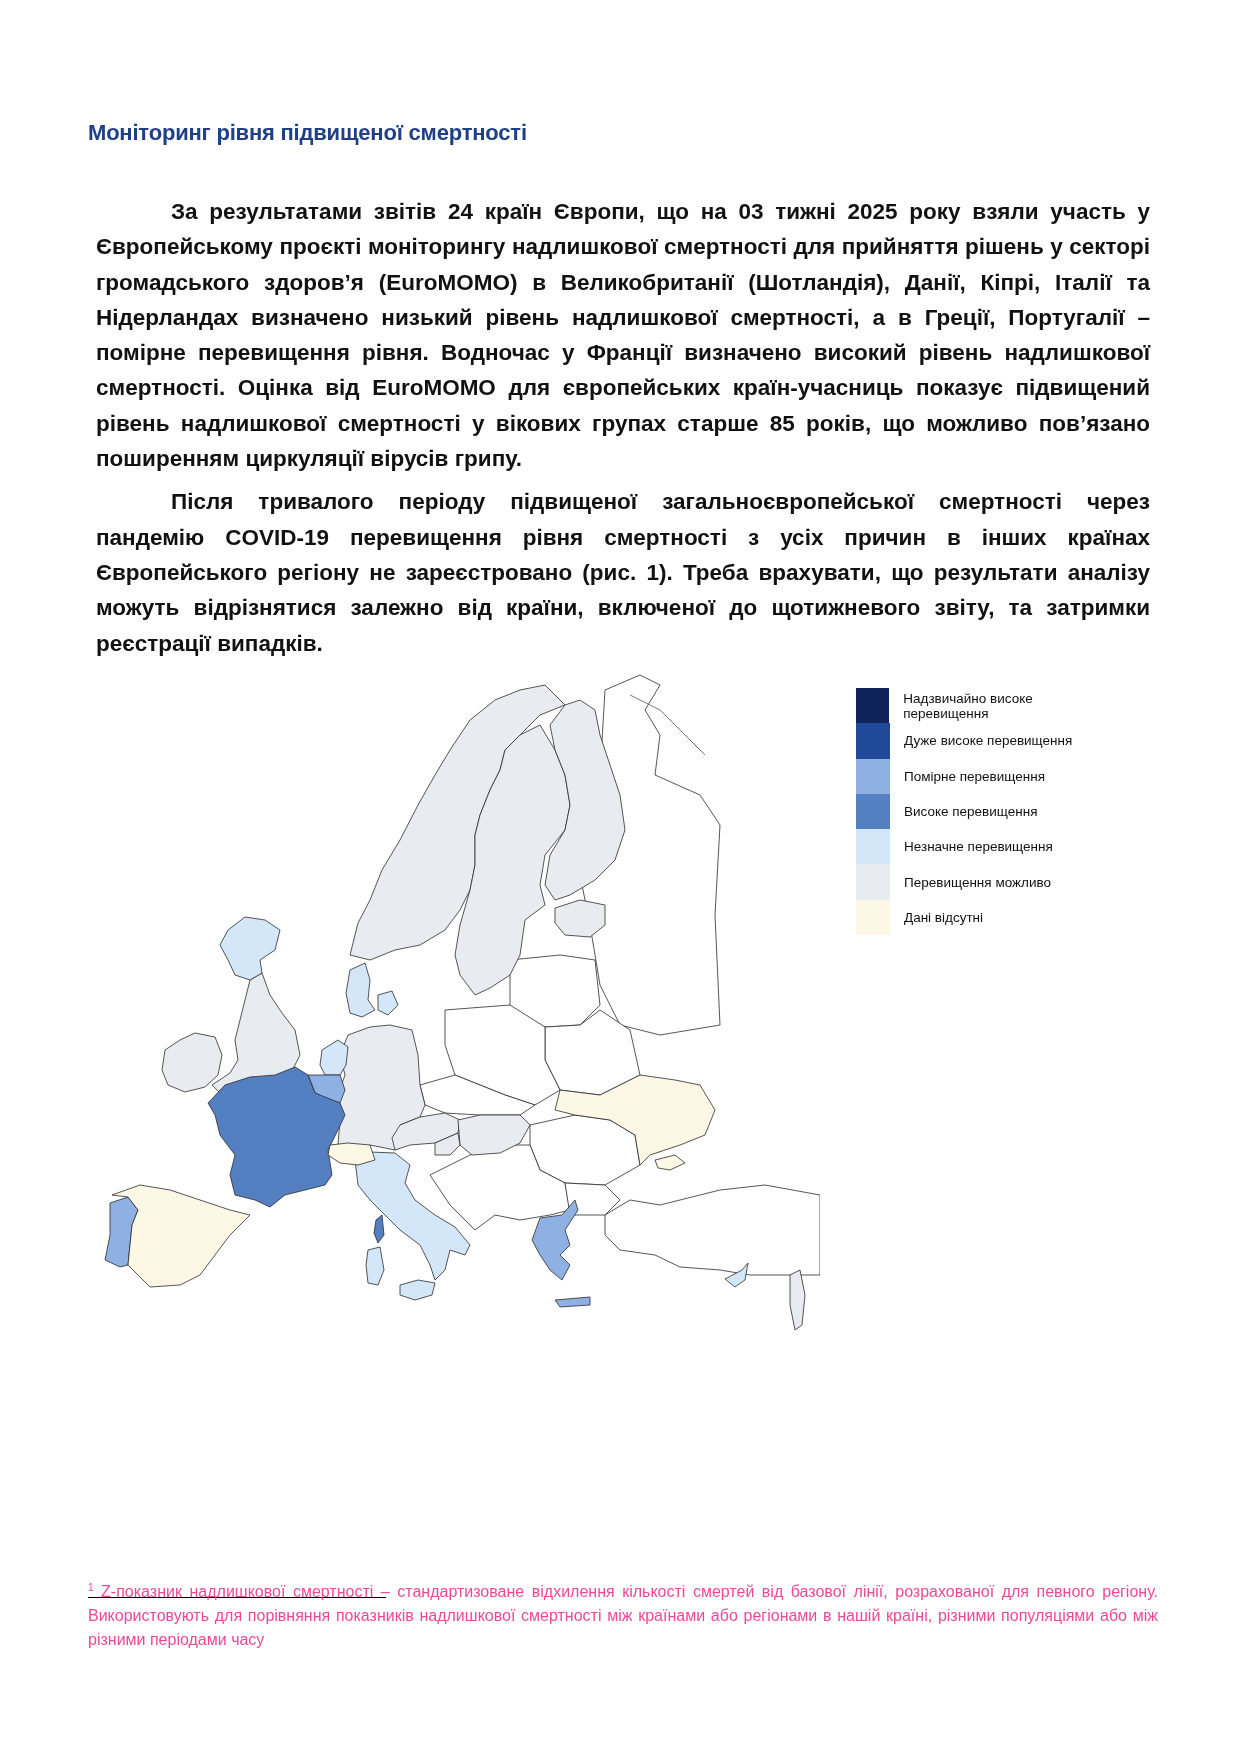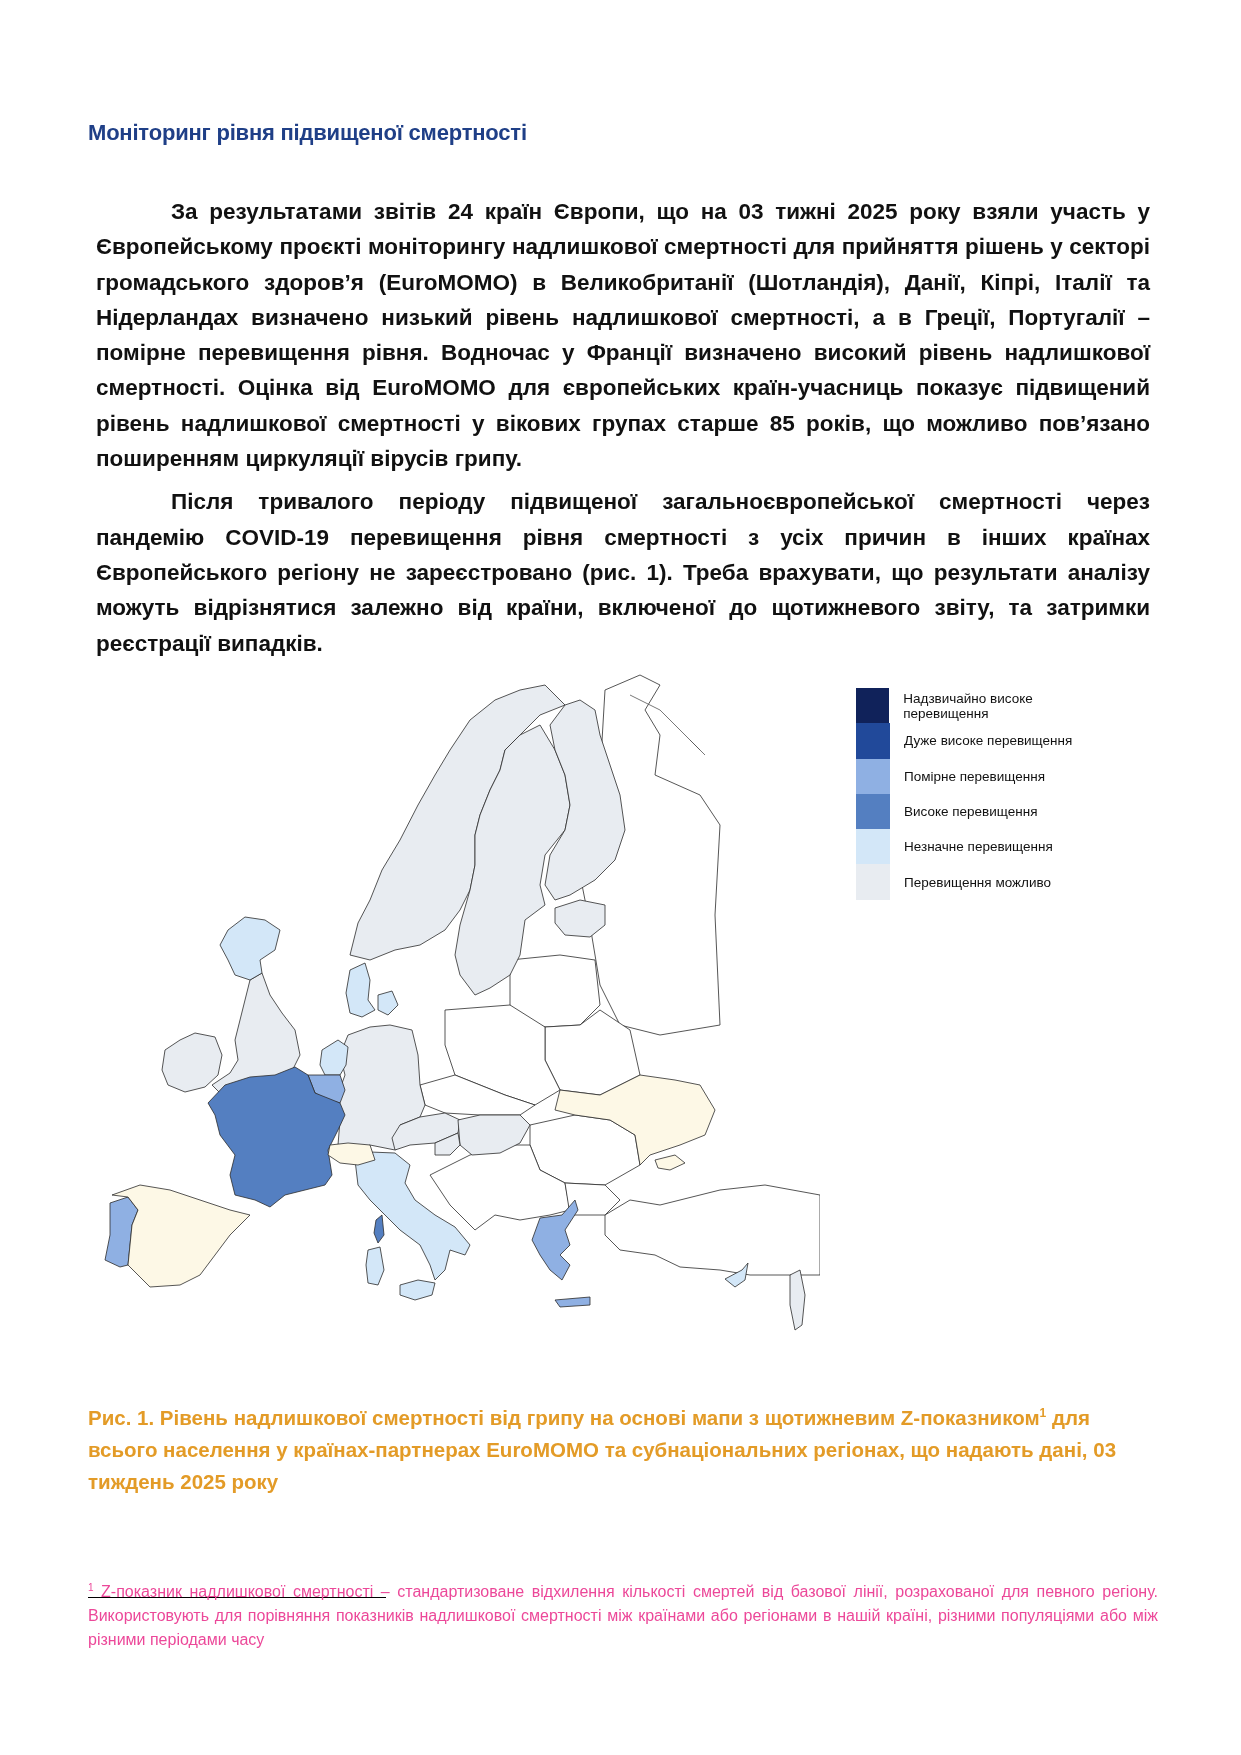--- a/index.html
+++ b/index.html
@@ -120,25 +120,26 @@
       <span class="legend-label">Високе перевищення</span>
     </div>
     <div class="legend-row">
       <span class="swatch" style="background: rgb(211, 231, 248);"></span>
       <span class="legend-label">Незначне перевищення</span>
     </div>
     <div class="legend-row">
       <span class="swatch" style="background: rgb(232, 236, 241);"></span>
       <span class="legend-label">Перевищення можливо</span>
     </div>
+    <div class="legend-row">
+      <span class="swatch" style="background: rgb(253, 248, 230);"></span>
+      <span class="legend-label">Дані відсутні</span>
+    </div>
   </div>
 
-  <div class="caption">
-    <span>Рис. 1. Рівень надлишкової смертності від грипу на основі мапи з щотижневим Z-показником</span><sup>1</sup><span> для всього населення у країнах-партнерах EuroMOMO та субнаціональних регіонах, що надають дані, 03 тиждень 2025 року</span>
-  </div>
 
   <div class="fn-rule"></div>
 
   <div class="footnote">
     <sup>1</sup><span> Z-показник надлишкової смертності – стандартизоване відхилення кількості смертей від базової лінії, розрахованої для певного регіону. Використовують для порівняння показників надлишкової смертності між країнами або регіонами в нашій країні, різними популяціями або між різними періодами часу</span>
   </div>
 
 </div>
 
 </body></html>

